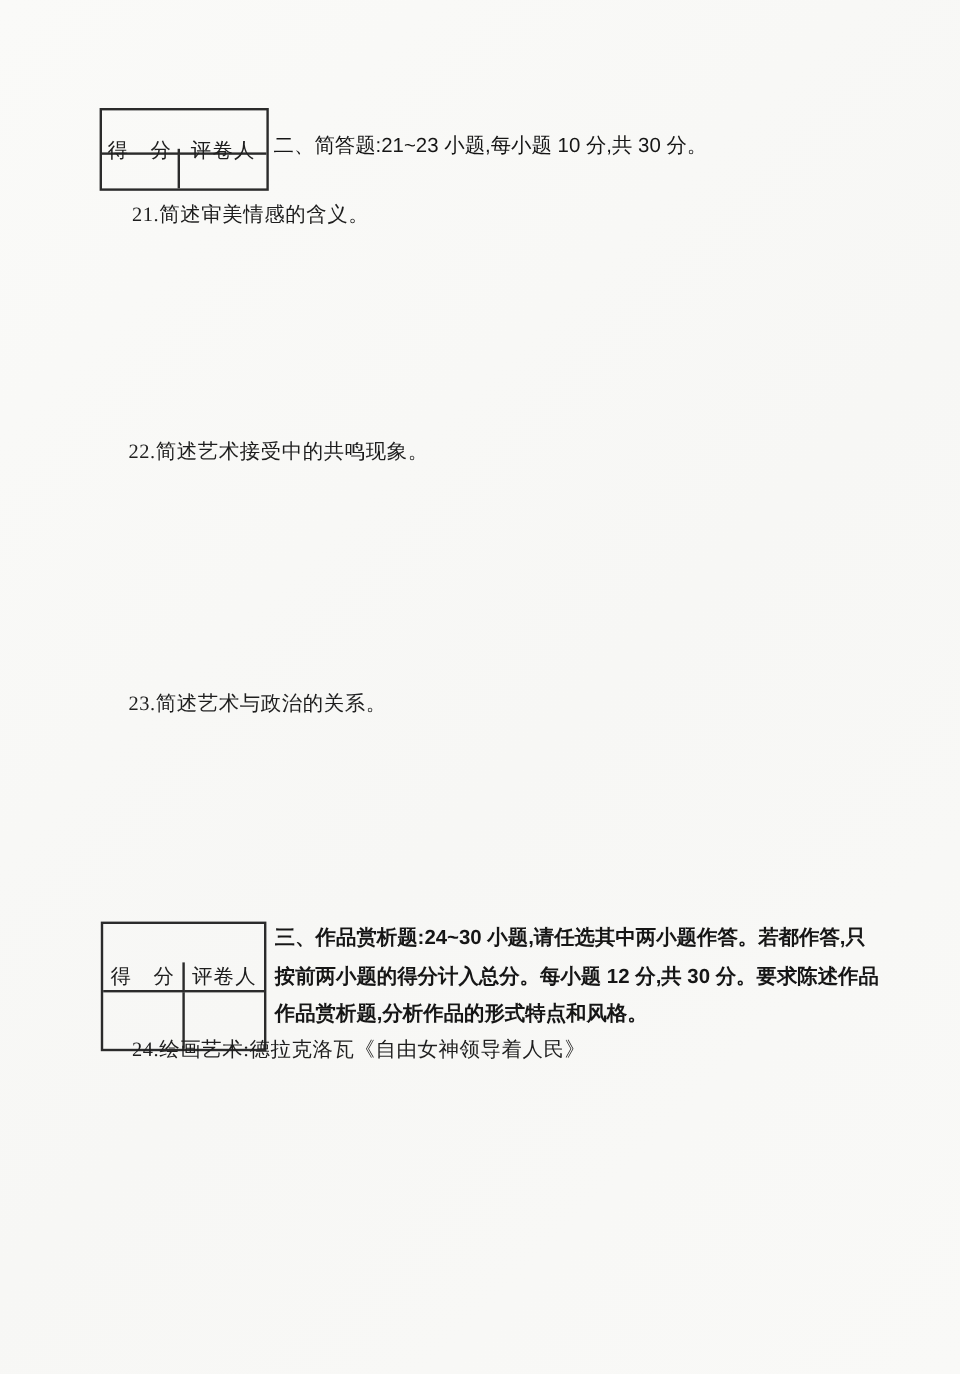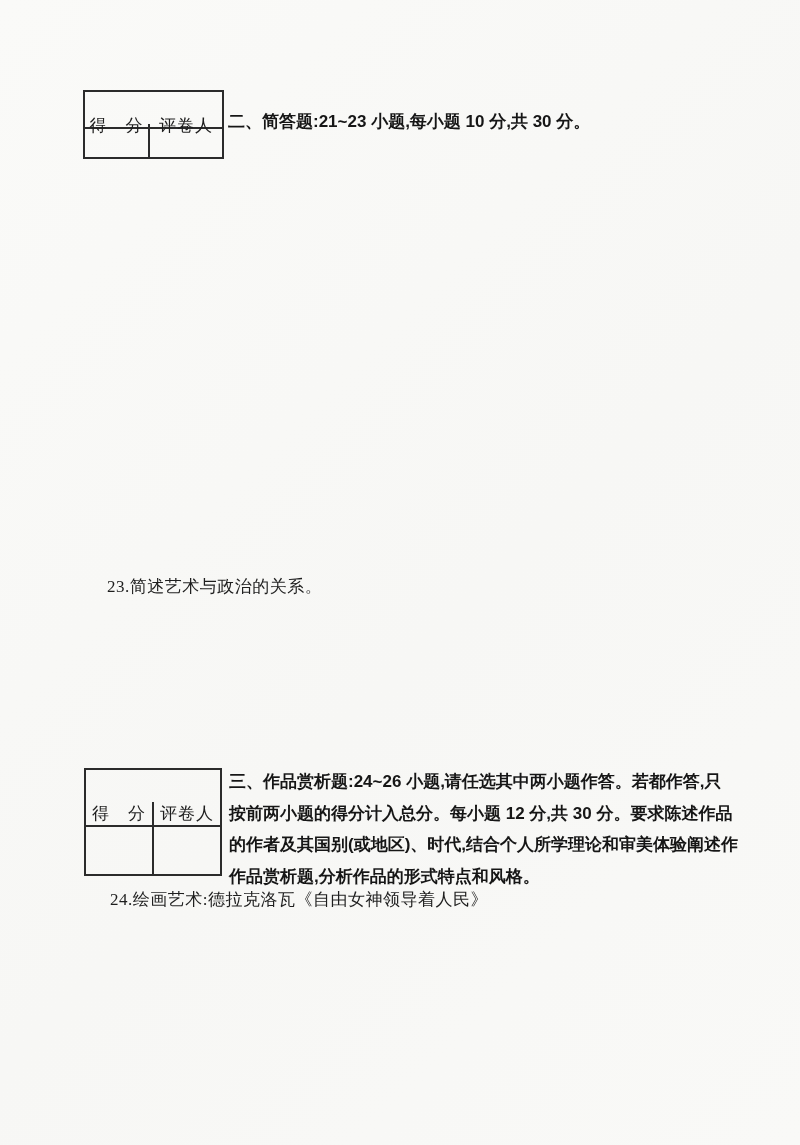--- a/index.html
+++ b/index.html
@@ -49,21 +49,21 @@
     left: 84px; top: 768px;
     width: 138px; height: 108px;
     grid-template-columns: 68px 1fr;
     grid-template-rows: 57px 1fr;
   }
 
   
   .section-heading {
     position: absolute;
     font-family: "Liberation Sans", "DejaVu Sans", sans-serif;
-    font-weight: 700;
+    font-weight: 400;
     font-size: 17px;
     white-space: nowrap;
     color: #161616;
   }
   .heading-s2 { left: 228px; top: 110px; line-height: 24px; }
 
   .heading-s3 {
     position: absolute;
     left: 229px; top: 766px;
     width: 545px;
@@ -83,47 +83,48 @@
     position: absolute;
     font-size: 17px;
     line-height: 24px;
     letter-spacing: 0.5px;
     white-space: nowrap;
     color: #1e1e1e;
   }
   .q21 { left: 110px; top: 167px; }
   .q22 { left: 107px; top: 365px; }
   .q23 { left: 107px; top: 563px; margin-top: 12px; }
-  .q24 { left: 110px; top: 888px; }
+  .q24 { left: 110px; top: 863px; }
 </style>
 </head>
 <body>
 
 <div class="page">
 
   <div class="grading-table tbl-s2">
     <div class="cell col1 rowhead">得　分</div>
     <div class="cell rowhead">评卷人</div>
     <div class="cell col1"></div>
     <div class="cell"></div>
   </div>
 
   <div class="section-heading heading-s2">二、简答题:21~23 小题,每小题 10 分,共 30 分。</div>
 
+  <div class="question q21">21.简述审美情感的含义。</div>
+  <div class="question q22">22.简述艺术接受中的共鸣现象。</div>
   <div class="question q23">23.简述艺术与政治的关系。</div>
 
   <div class="grading-table tbl-s3">
     <div class="cell col1 rowhead">得　分</div>
     <div class="cell rowhead">评卷人</div>
     <div class="cell col1"></div>
     <div class="cell"></div>
   </div>
 
   <div class="heading-s3">
-    <div class="line">三、作品赏析题:24~26 小题,请任选其中两小题作答。若都作答,只</div>
+    <div class="line">三、作品赏析题:24~30 小题,请任选其中两小题作答。若都作答,只</div>
     <div class="line">按前两小题的得分计入总分。每小题 12 分,共 30 分。要求陈述作品</div>
-    <div class="line">的作者及其国别(或地区)、时代,结合个人所学理论和审美体验阐述作</div>
     <div class="line">作品赏析题,分析作品的形式特点和风格。</div>
   </div>
 
   <div class="question q24">24.绘画艺术:德拉克洛瓦《自由女神领导着人民》</div>
 
 </div>
 
 </body></html>

